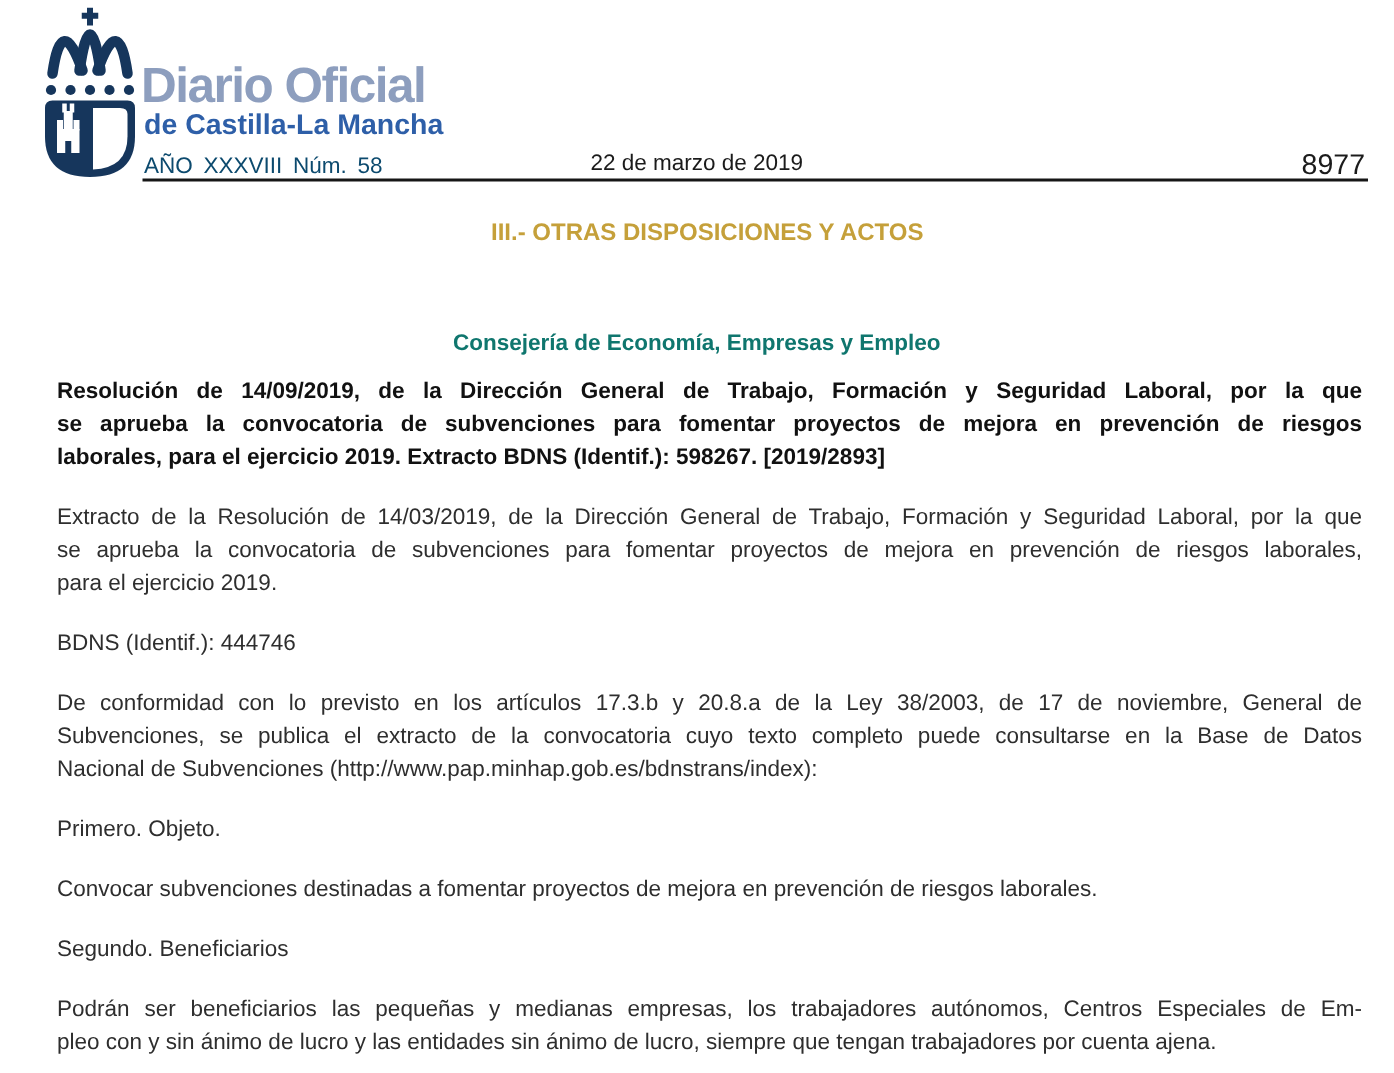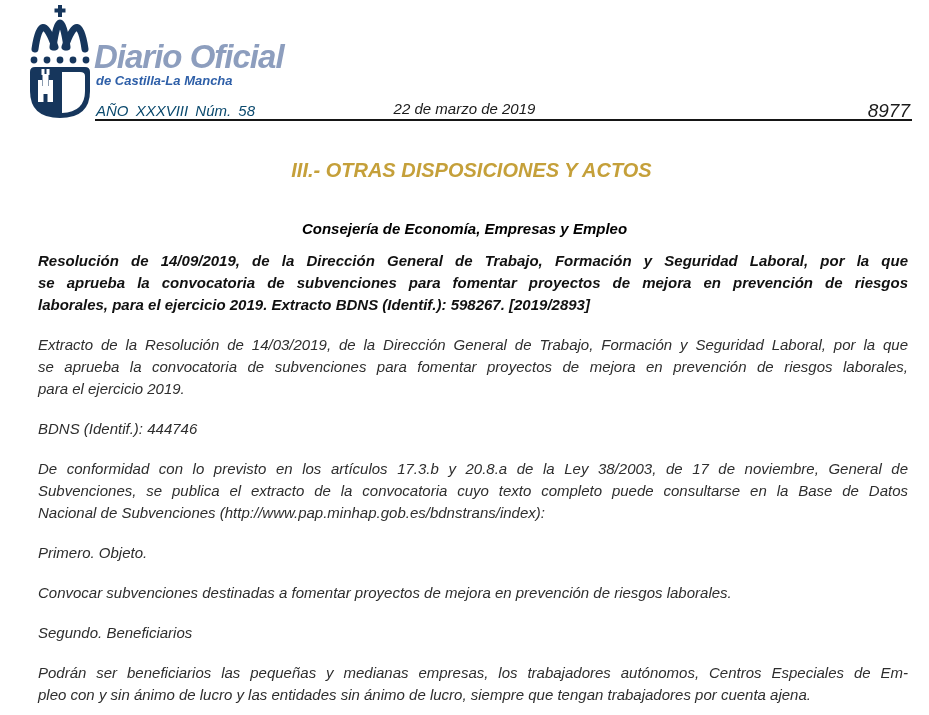--- a/index.html
+++ b/index.html
@@ -1,58 +1,58 @@
 <!DOCTYPE html>
 <html lang="es"><head>
 <meta charset="utf-8">
 <style>
   html,body{margin:0;padding:0;}
   body{
     width:929px;height:715px;background:#ffffff;
     font-family:"Liberation Sans", sans-serif;
     -webkit-font-smoothing:antialiased;
   }
-  .page{position:relative;width:929px;height:715px;background:#fff;overflow:hidden;font-style:italic;}
+  .page{position:relative;width:929px;height:715px;background:#fff;overflow:hidden;}
 
   
   .masthead{position:absolute;top:0;left:0;right:0;height:122px;}
   .emblem{position:absolute;left:28px;top:5px;width:64px;height:114px;}
   .logo-title{
     position:absolute;left:94px;top:40px;
     font-size:33px;font-weight:bold;letter-spacing:-1px;
     color:#8D9EBE;line-height:1;
   }
   .logo-subtitle{
     position:absolute;left:96px;top:74px;
-    font-size:13px;font-weight:bold;color:#2E5FA8;line-height:1;
+    font-size:19px;font-weight:bold;color:#2E5FA8;line-height:1;
   }
   .logo-edition{
     position:absolute;left:96px;top:103px;
     font-size:15px;color:#0c4a6e;word-spacing:3px;line-height:1;
   }
   .head-date{
     position:absolute;left:0;right:0;top:101px;text-align:center;
     font-size:15px;color:#1b1b1b;line-height:1;
   }
   .head-page{
     position:absolute;right:19px;top:101px;
     font-size:19px;color:#1b1b1b;line-height:1;
   }
   .head-rule{
     position:absolute;left:95px;right:17px;top:119px;height:2px;background:#161616;
   }
 
   
   .section-title{
-    position:absolute;left:14px;right:0;top:146px;margin:12px;text-align:center;
-    font-size:20px;font-weight:bold;color:#C5A03A;line-height:1.2;
+    position:absolute;left:14px;right:0;top:146px;margin:0;text-align:center;
+    font-size:16px;font-weight:bold;color:#C5A03A;line-height:1.2;
   }
   .department{
     position:absolute;left:0;right:0;top:220px;margin:0;text-align:center;
-    font-size:15px;font-weight:bold;color:#000000;line-height:1.2;
+    font-size:15px;font-weight:bold;color:#0f766e;line-height:1.2;
   }
 
   
   .doc-body{
     position:absolute;left:38px;right:21px;top:250px;
     font-size:15px;color:#2e2e2e;line-height:22px;
   }
   .para{margin:0 0 18px 0;}
   .para.bold{font-weight:bold;color:#111;}
   .jline{display:block;text-align:justify;text-align-last:justify;white-space:normal;}

